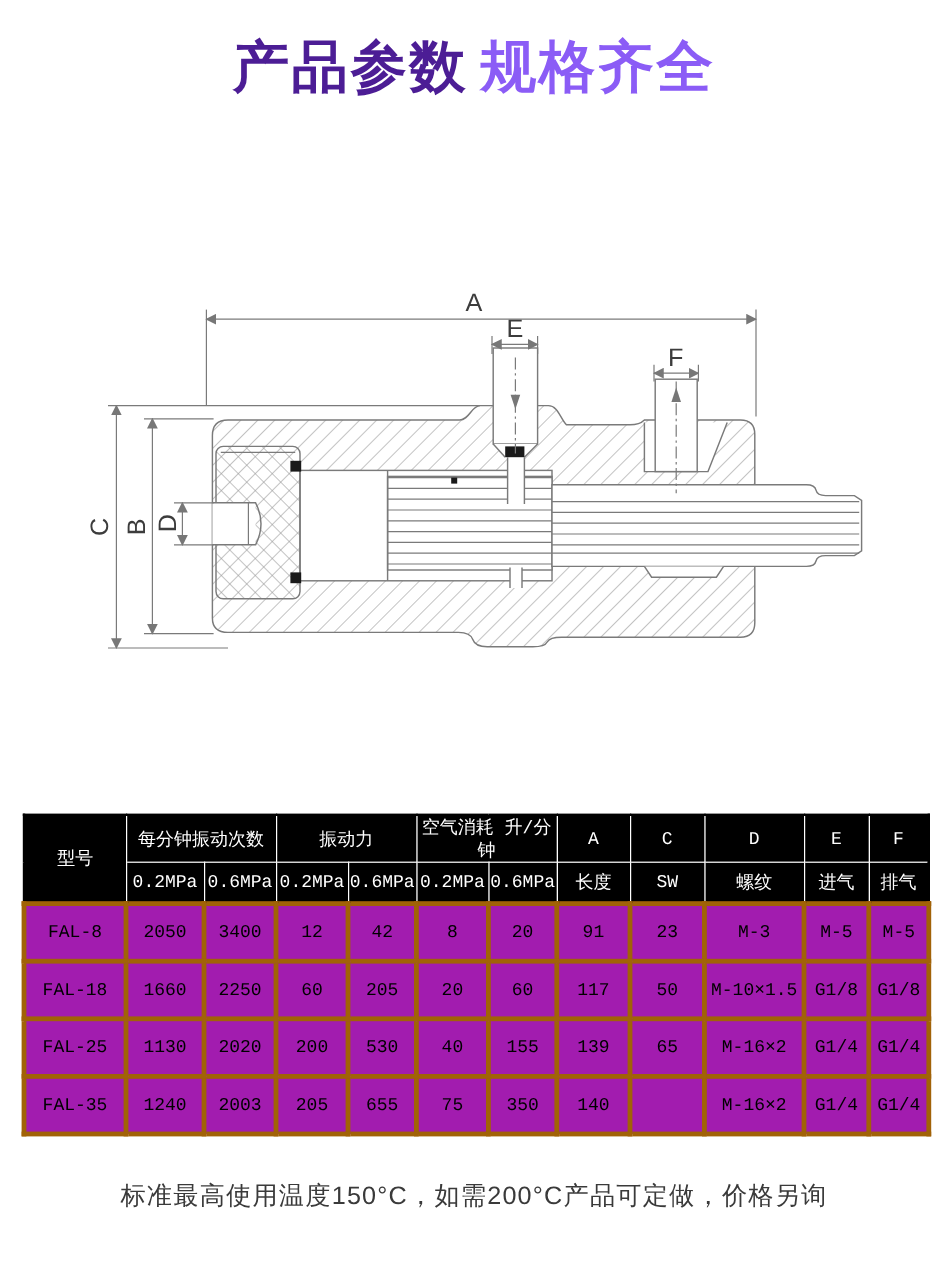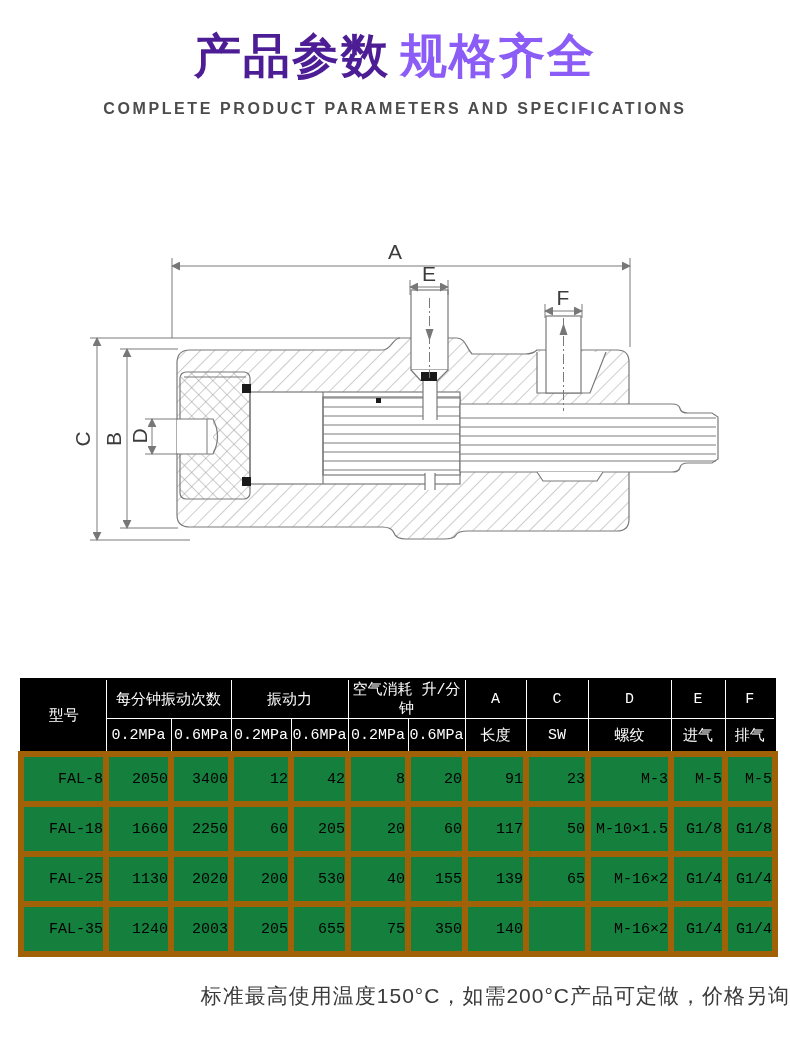--- a/index.html
+++ b/index.html
@@ -16,37 +16,36 @@
   
   .drawing{position:absolute;top:225px;left:0;width:790px;height:345px;}
   .dim-label{font-family:"Liberation Sans",sans-serif;fill:#3c3c3c;font-size:21px;}
 
   
   .spec-table{position:absolute;top:678px;left:18px;border-collapse:collapse;table-layout:fixed;
               width:754px;border:2px solid #000;
               font-family:"Liberation Mono","DejaVu Sans Mono",monospace;}
   .spec-table th{background:#000;color:#fff;border:1px solid #fff;font-weight:normal;
                  font-size:15px;height:32px;padding:0;text-align:center;}
-  .spec-table td{background:#15803d;color:#000;border:6px solid #a16207;font-size:15px;height:44px;
-                 padding:0;text-align:right;vertical-align:middle;}
-
-  
-  .note{position:absolute;top:982px;left:0;width:790px;text-align:right;
+  .spec-table td{background:#a21caf;color:#000;border:4px solid #a16207;font-size:15px;height:44px;
+                 padding:0;text-align:center;vertical-align:middle;}
+
+  
+  .note{position:absolute;top:982px;left:0;width:790px;text-align:center;
         font-size:21px;color:#3a3a3a;letter-spacing:1px;}
 </style>
 </head>
 <body>
 
 <div id="page">
 
   <div class="title-wrap">
     <div class="main-title">
       <span class="hl">产品参数</span><span class="rest">规格齐全</span>
     </div>
-    <div class="subtitle">COMPLETE PRODUCT PARAMETERS AND SPECIFICATIONS</div>
   </div>
 
   <svg class="drawing" viewBox="0 0 790 345" xmlns="http://www.w3.org/2000/svg">
     <defs>
       <pattern id="h1" width="10" height="10" patternUnits="userSpaceOnUse" patternTransform="rotate(45)">
         <line x1="0" y1="0" x2="0" y2="10" stroke="#9a9a9a" stroke-width="1"></line>
       </pattern>
       <pattern id="h2" width="10" height="10" patternUnits="userSpaceOnUse" patternTransform="rotate(-45)">
         <line x1="0" y1="0" x2="0" y2="10" stroke="#9a9a9a" stroke-width="1"></line>
       </pattern>

